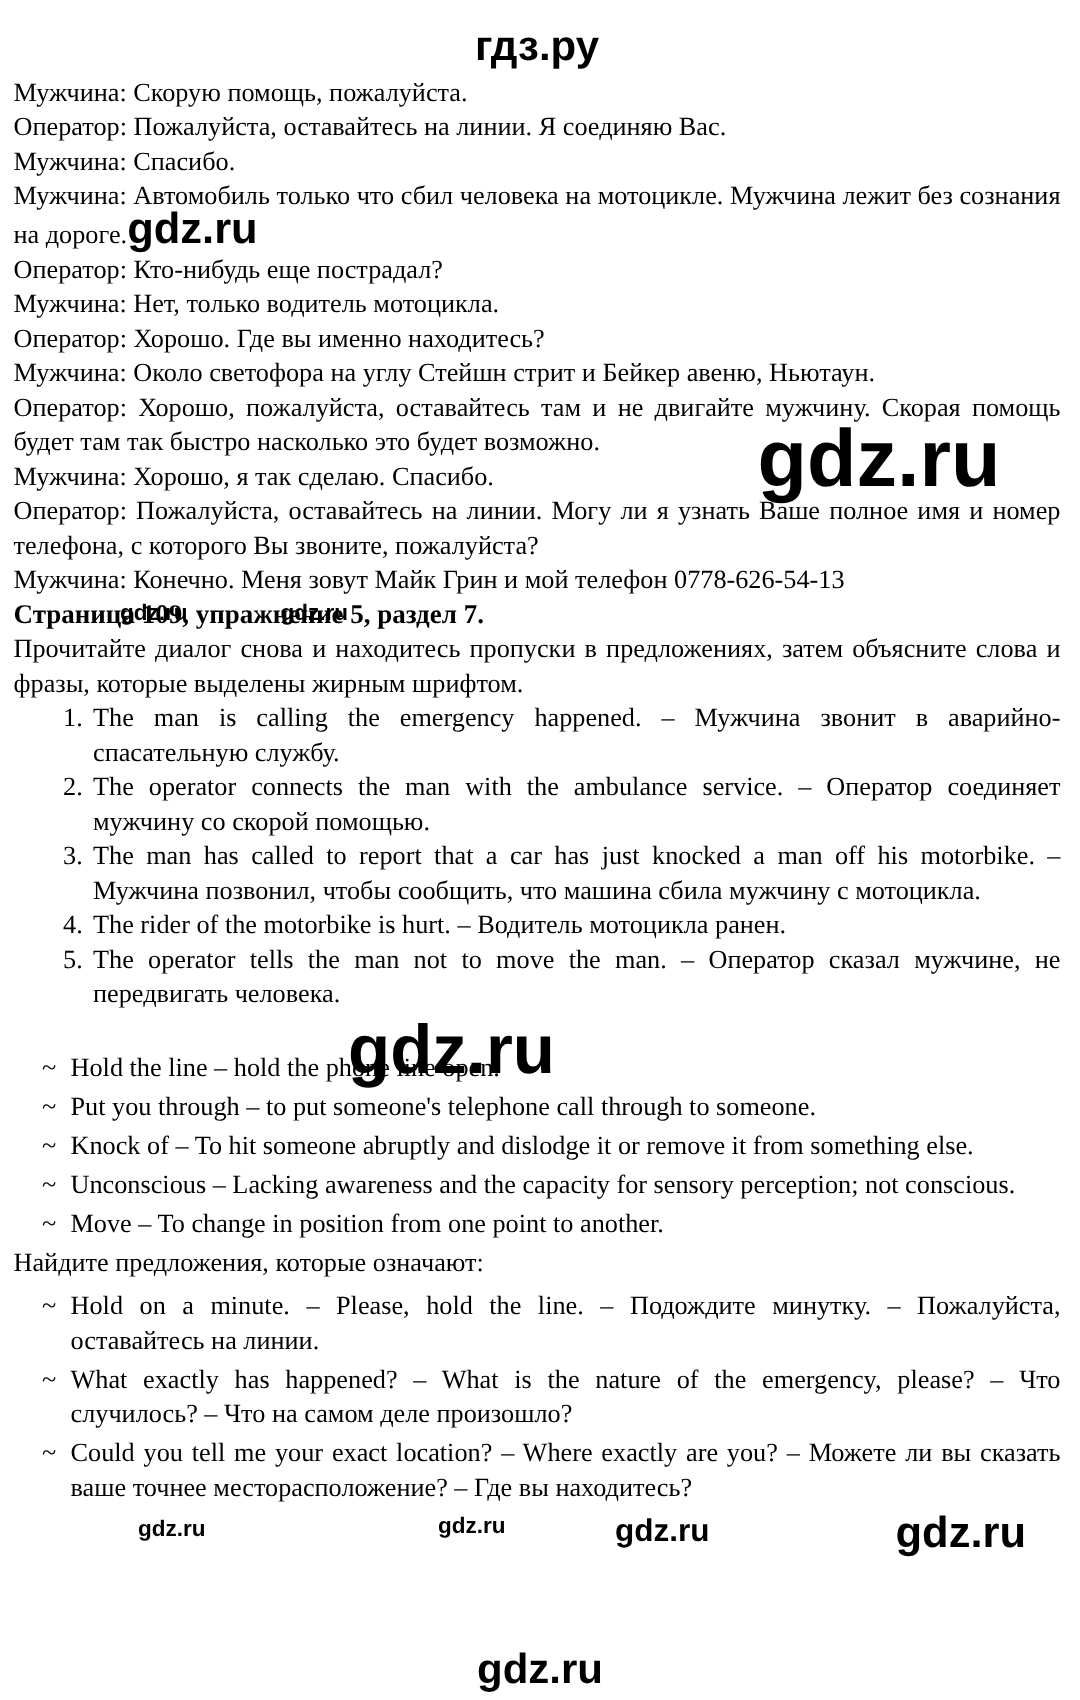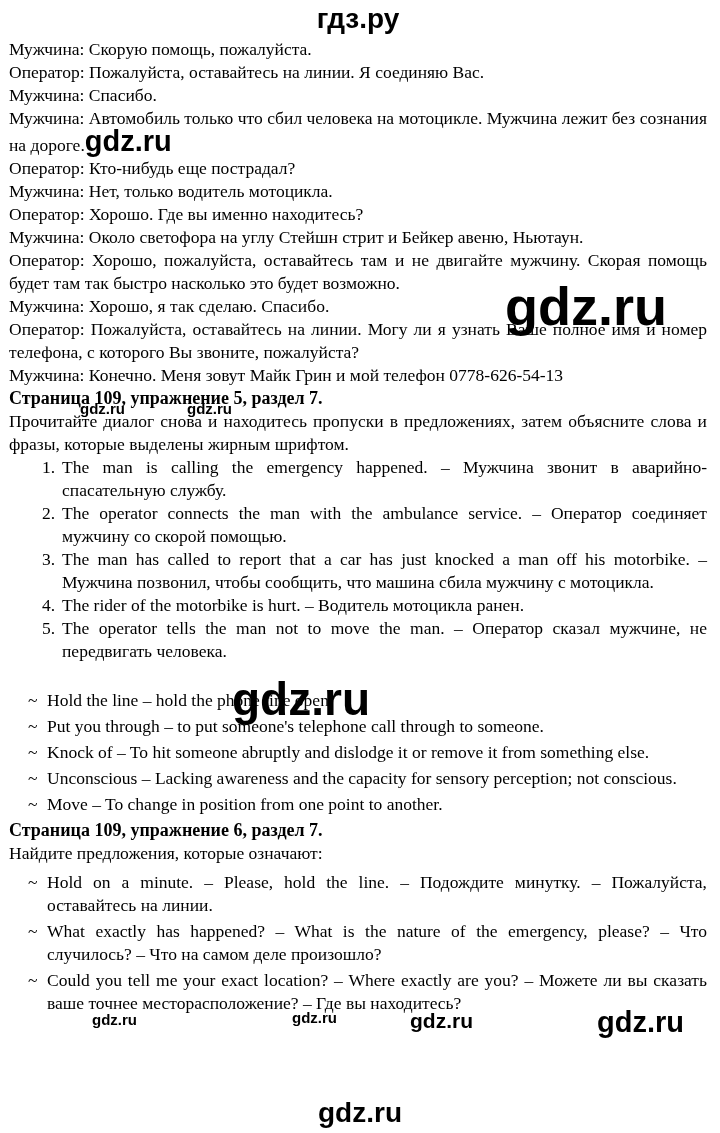--- a/index.html
+++ b/index.html
@@ -7,21 +7,21 @@
     position:relative;
     width:720px;height:1133px;
     background:#ffffff;color:#000000;
     font-family:"Liberation Serif","DejaVu Serif",serif;
     font-size:17.5px;line-height:23px;
     box-sizing:border-box;
     padding:0 13px 0 9px;
     overflow:hidden;
   }
   .site-header{
-    margin:0;padding-top:2px;
+    margin:0;padding-top:14px;
     text-align:center;
     font-family:"Liberation Sans","DejaVu Sans",sans-serif;
     font-weight:bold;font-size:28px;line-height:34px;
   }
   .dialog{margin-top:2px;}
   .dialog p{margin:0;text-align:justify;}
   .wm{
     font-family:"Liberation Sans","DejaVu Sans",sans-serif;
     font-weight:bold;color:#000;
     white-space:nowrap;
@@ -133,21 +133,20 @@
     <div class="li">
       <span class="tilde">~</span>
       <div class="txt">Unconscious – Lacking awareness and the capacity for sensory perception; not conscious.</div>
     </div>
     <div class="li">
       <span class="tilde">~</span>
       <div class="txt">Move – To change in position from one point to another.</div>
     </div>
   </div>
 
-  <h2 class="sec sec-6">Страница 109, упражнение 6, раздел 7.</h2>
   <p class="intro">Найдите предложения, которые означают:</p>
 
   <div class="tildelist tl-b">
     <div class="li">
       <span class="tilde">~</span>
       <div class="txt">Hold on a minute. – Please, hold the line. – Подождите минутку. – Пожалуйста, оставайтесь на линии.</div>
     </div>
     <div class="li">
       <span class="tilde">~</span>
       <div class="txt">What exactly has happened? – What is the nature of the emergency, please? – Что случилось? – Что на самом деле произошло?</div>

